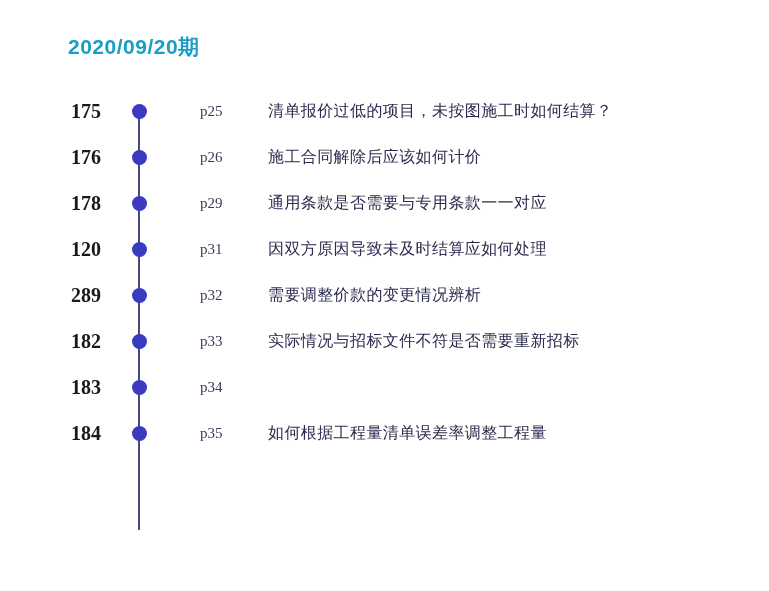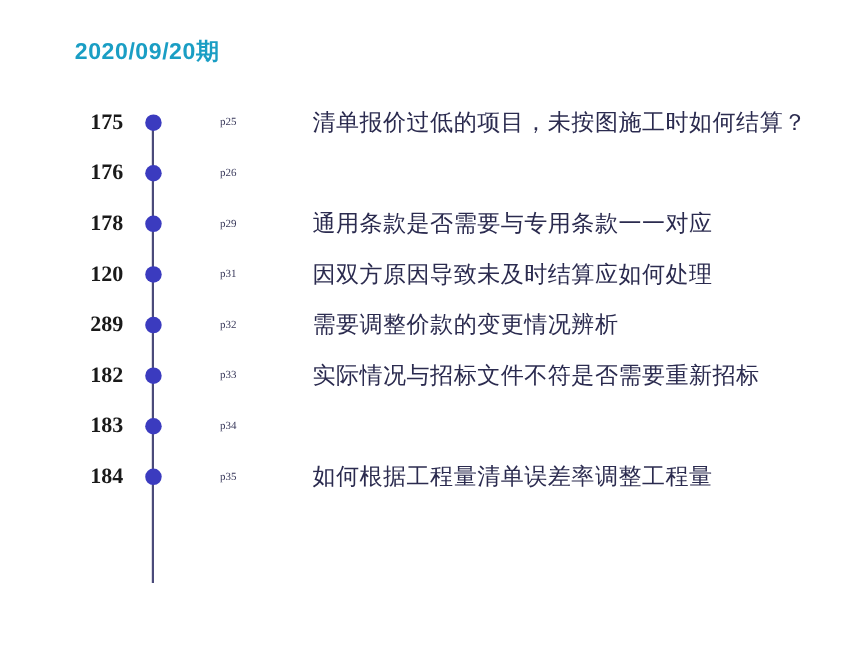--- a/index.html
+++ b/index.html
@@ -46,21 +46,21 @@
   .row {
     position: relative;
     height: 46px;
     display: flex;
     align-items: center;
   }
   .num {
     position: absolute;
     left: 60px;
     width: 52px;
-    text-align: right;
+    text-align: center;
     font-size: 20px;
     font-weight: bold;
     color: #1a1a1a;
     font-family: "Liberation Serif", serif;
   }
   .dot-wrap {
     position: absolute;
     left: 128px;
     width: 22px;
     height: 22px;
@@ -72,28 +72,28 @@
     width: 15px;
     height: 15px;
     border-radius: 50%;
     background: #3b3bbf;
     display: block;
   }
   .page-ref {
     position: absolute;
     left: 200px;
     width: 60px;
-    font-size: 10px;
+    font-size: 15px;
     color: #3a3a5c;
     font-family: "Liberation Serif", serif;
   }
   .entry-title {
     position: absolute;
-    left: 284px;
-    font-size: 21px;
+    left: 268px;
+    font-size: 16px;
     color: #2b2b4f;
     white-space: nowrap;
     letter-spacing: 0.4px;
   }
 </style>
 </head>
 <body>
 
 <div class="page">
 
@@ -110,20 +110,21 @@
       <span class="page-ref">p25</span>
       <span class="entry-title">清单报价过低的项目，未按图施工时如何结算？</span>
     </div>
 
     <div class="row">
       <span class="num">176</span>
       <span class="dot-wrap">
           <span class="dot" style="background: rgb(59, 59, 191);"></span>
         </span>
       <span class="page-ref">p26</span>
+      <span class="entry-title">施工合同解除后应该如何计价</span>
     </div>
 
 
     <div class="row">
       <span class="num">178</span>
       <span class="dot-wrap">
           <span class="dot" style="background: rgb(59, 59, 191);"></span>
         </span>
       <span class="page-ref">p29</span>
       <span class="entry-title">通用条款是否需要与专用条款一一对应</span>

